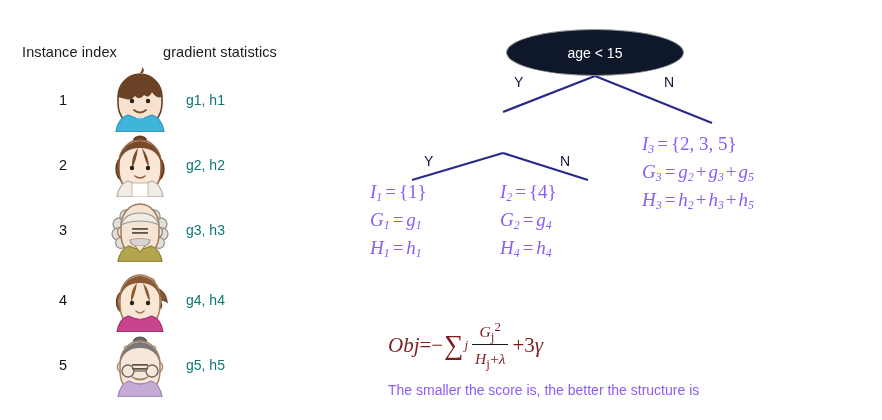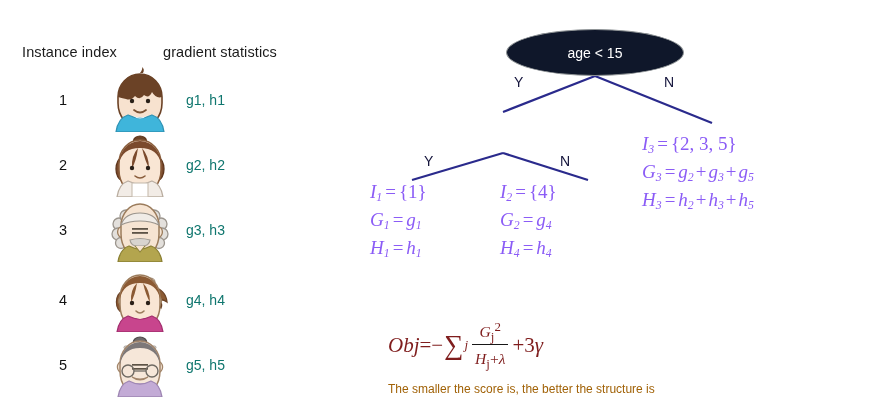--- a/index.html
+++ b/index.html
@@ -78,21 +78,21 @@
   .obj .sum{font-size:27px;font-style:normal;line-height:.9;padding:0 1px;}
   .obj .frac{
     display:inline-flex;flex-direction:column;align-items:center;
     vertical-align:middle;font-size:.74em;margin:0 4px;line-height:1.02;
   }
   .obj .frac .num{padding:0 3px 1px 3px;}
   .obj .frac .den{border-top:1.2px solid #171717;padding:6px 3px 0 3px;}
 
   .caption{
     position:absolute;left:28px;top:382px;
-    font-size:12px;color:#a16207;white-space:nowrap;
+    font-size:14px;color:#8b5cf6;white-space:nowrap;
     font-family:"Liberation Sans", sans-serif;
   }
 </style>
 </head>
 <body>
 
 <div id="root">
 
   <div class="left-panel">
 

